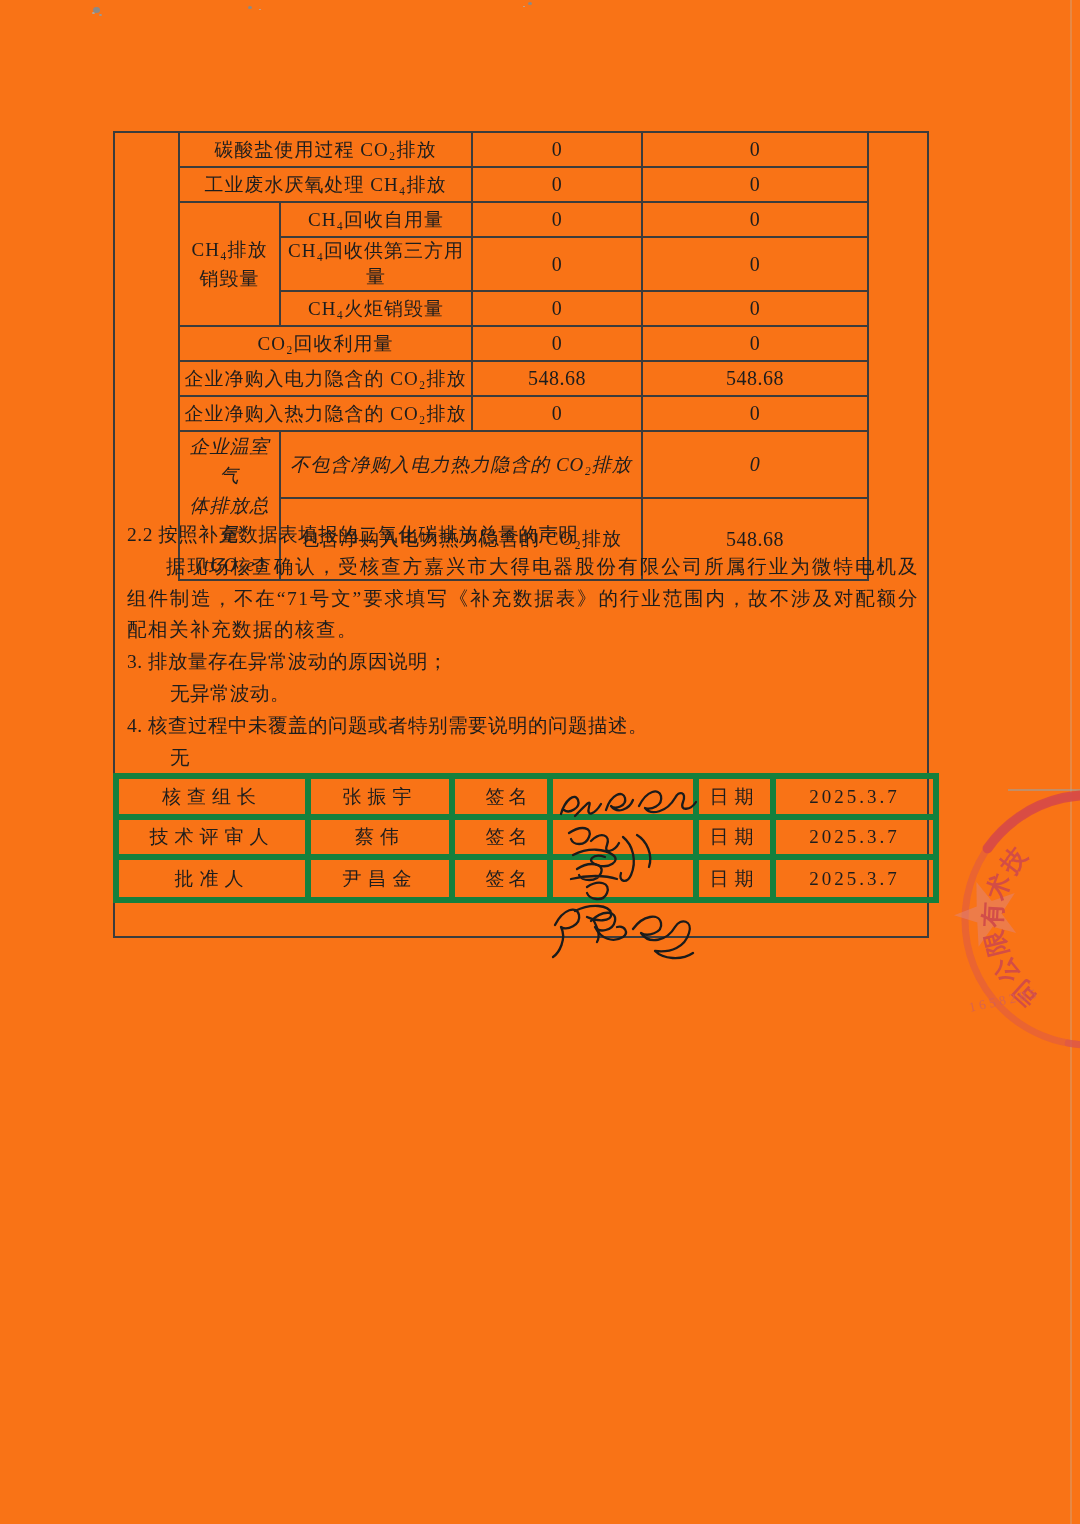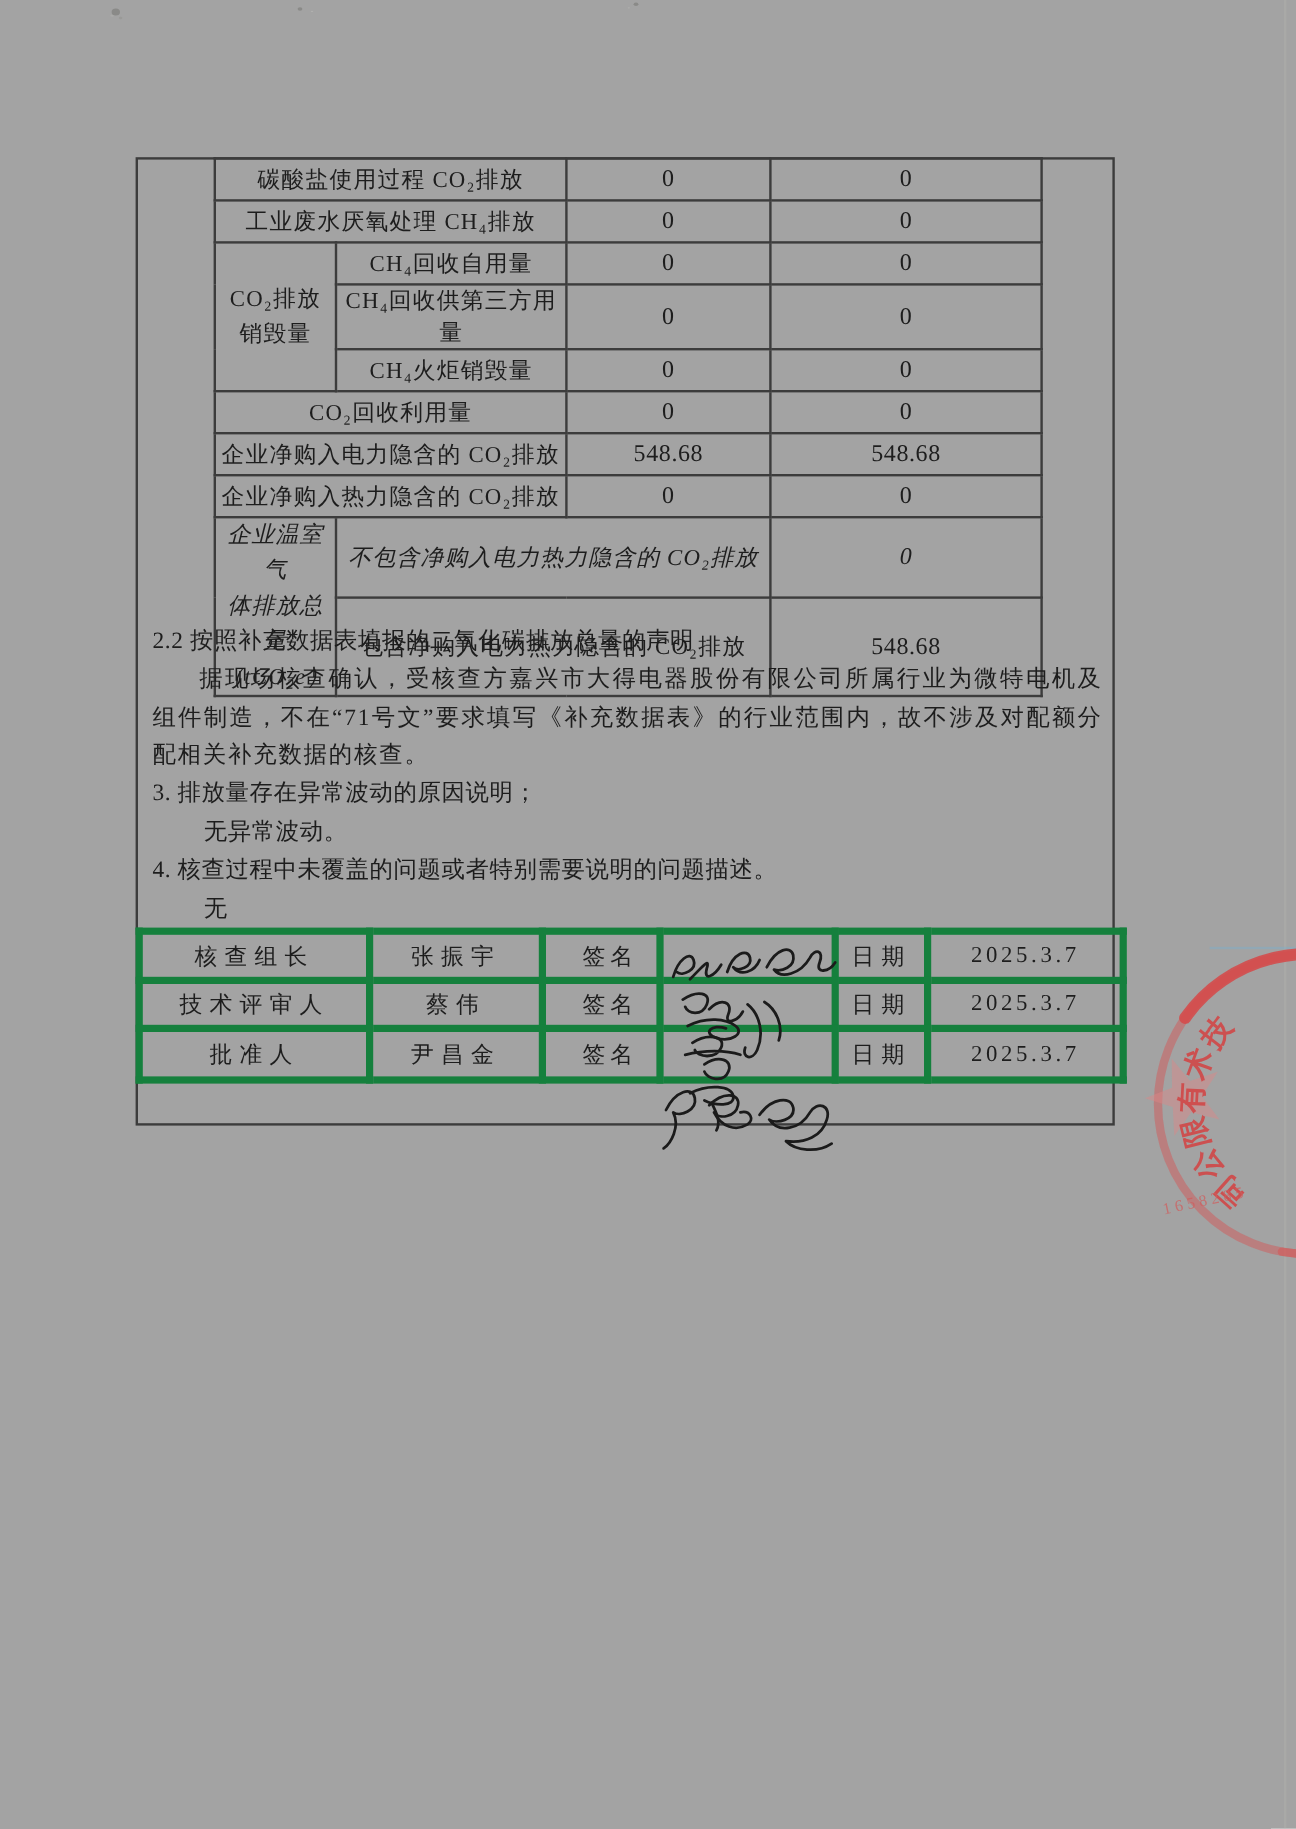--- a/index.html
+++ b/index.html
@@ -1,19 +1,19 @@
 <!DOCTYPE html>
 <html lang="zh"><head>
 <meta charset="utf-8">
 <style>
   html,body{margin:0;padding:0;}
   .page{
     position:relative;
     width:1080px;height:1524px;
-    background:#a3a3a3;
+    background:#f97316;
     overflow:hidden;
     font-family:"Liberation Serif","DejaVu Serif",serif;
     color:#1d1d1d;
   }
   
   .frame{
     position:absolute;left:113px;top:131px;width:816px;height:807px;
     border:2px solid #3c3c3c;box-sizing:border-box;
   }
   
@@ -96,21 +96,21 @@
         <td class="num">0</td>
         <td class="num">0</td>
       </tr>
       <tr class="r">
         <td colspan="2">工业废水厌氧处理 CH₄排放</td>
         <td class="num">0</td>
         <td class="num">0</td>
       </tr>
       <tr class="r">
         <td rowspan="3">
-          <div class="gline">CO₂排放</div>
+          <div class="gline">CH₄排放</div>
           <div class="gline">销毁量</div>
         </td>
         <td>CH₄回收自用量</td>
         <td class="num">0</td>
         <td class="num">0</td>
       </tr>
       <tr class="r">
         <td>CH₄回收供第三方用量</td>
         <td class="num">0</td>
         <td class="num">0</td>

